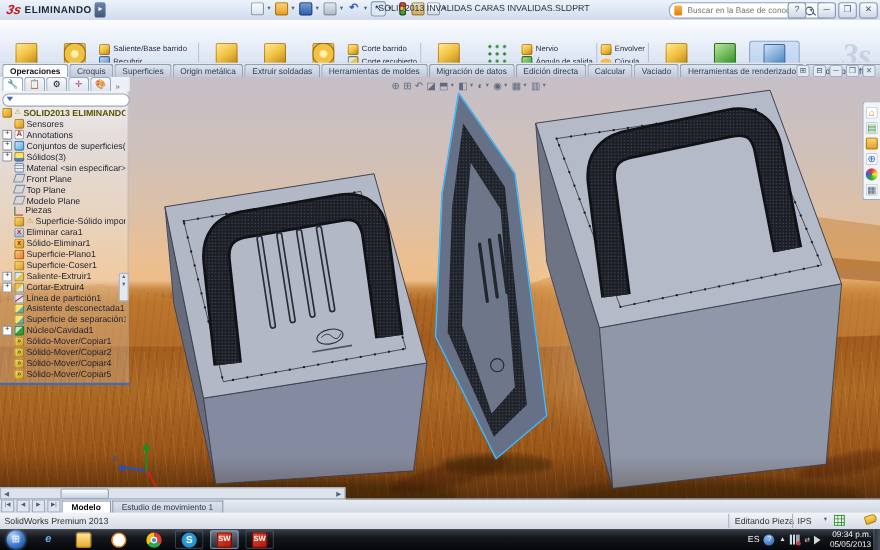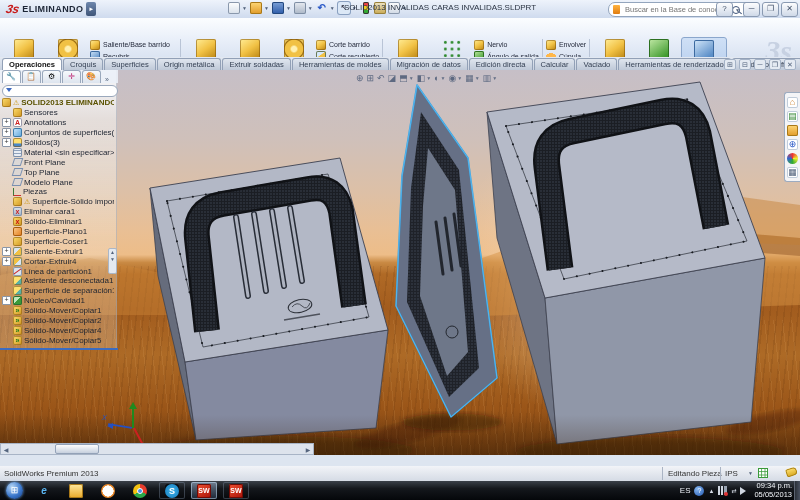--- a/index.html
+++ b/index.html
@@ -706,20 +706,28 @@
     <div class="abs" id="vscroll">▲<br>▼</div>
   </div>
   <div class="abs" id="splitter"></div>
 
   <div class="abs" id="hscroll">
     <span class="ar">◀</span>
     <span class="thumb"></span>
     <span class="ar" style="position:absolute;right:0">▶</span>
   </div>
 
+  <div class="abs" id="modeltabs">
+    <span class="navb">|◀</span>
+    <span class="navb">◀</span>
+    <span class="navb">▶</span>
+    <span class="navb">▶|</span>
+    <span class="mtab active">Modelo</span>
+    <span class="mtab">Estudio de movimiento 1</span>
+  </div>
 
   <div class="abs" id="statusbar">
     <span class="abs" id="sb-left">SolidWorks Premium 2013</span>
     <span class="sbsep" style="left:662px"></span>
     <span class="abs" id="sb-edit">Editando Pieza</span>
     <span class="sbsep" style="left:720px"></span>
     <span class="abs" id="sb-units">IPS</span>
     <span class="abs" id="sb-unitcaret">▼</span>
     <span class="abs" id="sb-grid"></span>
     <span class="abs" id="sb-tag"></span>

